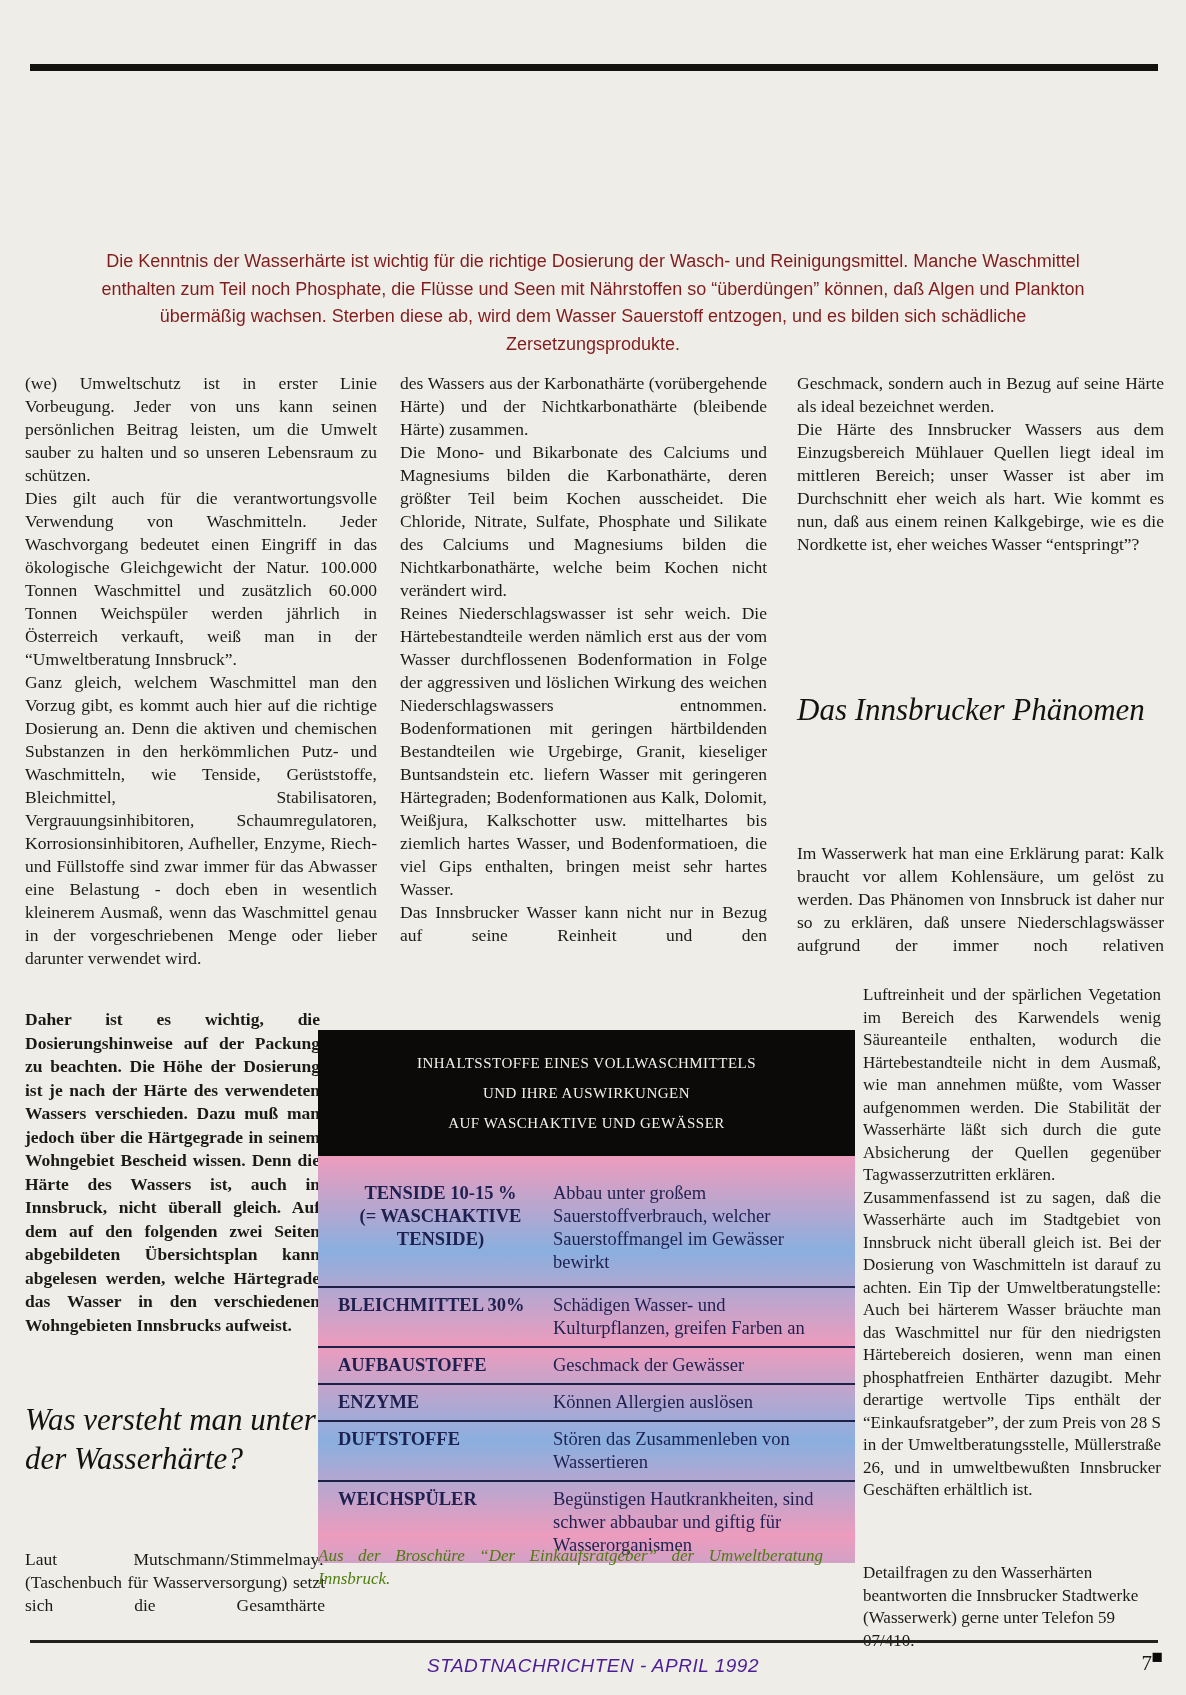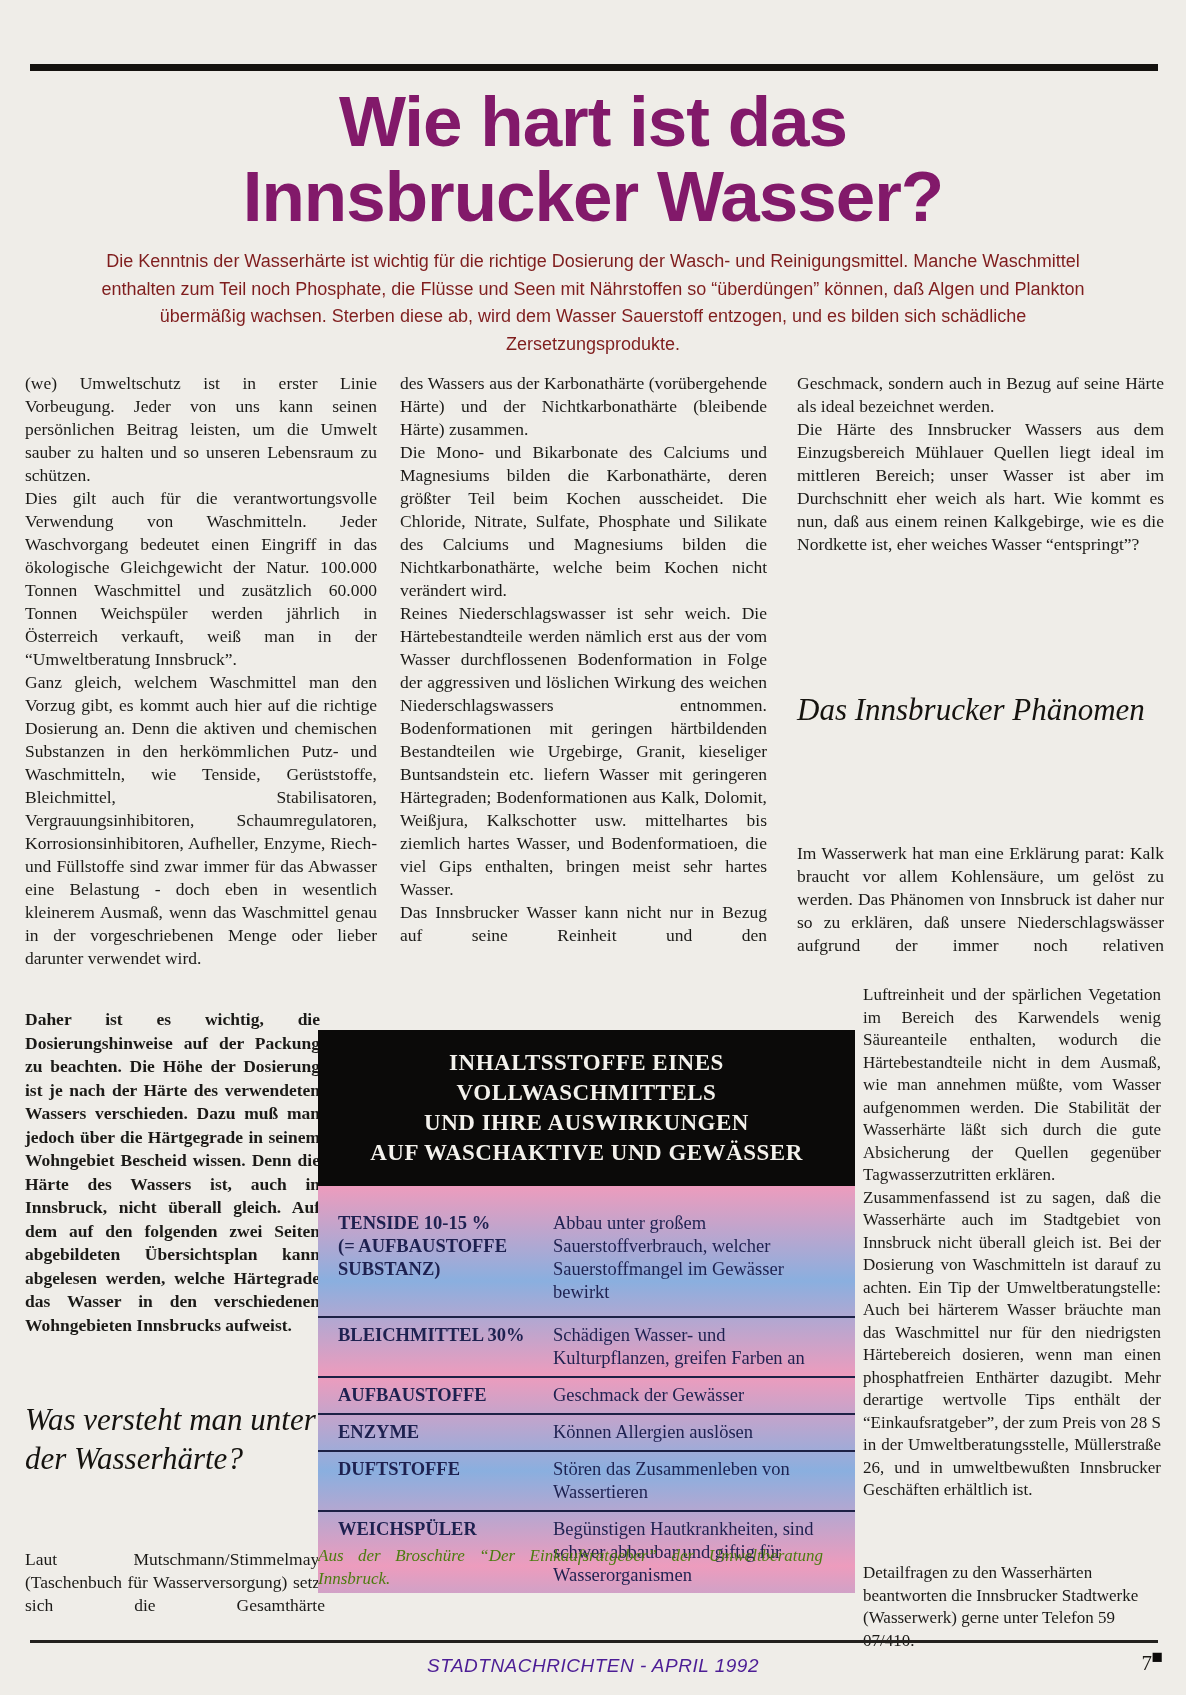--- a/index.html
+++ b/index.html
@@ -43,29 +43,29 @@
   .col3a{left:797px;top:372px;width:367px;}
   .col3h{left:797px;top:690px;width:360px;}
   .col3b{left:797px;top:842px;width:367px;}
   .col3c{left:863px;top:984px;width:298px;}
   .col3d{left:863px;top:1545px;width:300px;position:absolute;}
 
   
   .infobox{position:absolute;left:318px;top:1030px;width:537px;}
   .ib-head{
     background:#0b0a09;color:#f3f1ec;text-align:center;
-    font-weight:700;font-size:23px;line-height:30px;
+    font-weight:400;font-size:15px;line-height:30px;
     padding:18px 12px;letter-spacing:0.5px;
   }
   .ib-body{
     background:repeating-linear-gradient(180deg,#ed9cbd 0px,#8aafdf 95px,#ed9cbd 190px);
   }
   .ib-row{display:flex;border-top:2px solid #1d2145;padding:6px 14px 6px 20px;}
   .ib-row.first{border-top:none;padding-top:26px;padding-bottom:12px;}
-  .ib-row.first .ib-sub{}
+  .ib-row.first .ib-sub{text-align:center;}
   .ib-sub{flex:0 0 205px;font-weight:700;color:#1e2150;font-size:18.5px;line-height:23px;}
   .ib-eff{flex:1;color:#1e2150;font-size:18.5px;line-height:23px;padding-left:10px;}
   .ib-caption{
     position:absolute;left:318px;top:1544px;width:505px;
     font-style:italic;font-size:17px;line-height:23px;color:#4d7c0f;
     text-align:justify;
   }
 
   .journal{
     position:absolute;left:0;top:1655px;width:100%;text-align:center;
@@ -78,24 +78,20 @@
   }
   .endsq{position:absolute;right:0;bottom:3px;font-size:19px;line-height:19px;color:#0b0a09;}
 </style>
 </head>
 <body>
 
 <div id="page">
 
   <div class="rule top-rule"></div>
 
-  <div class="title">
-    <div>Wie hart ist das</div>
-    <div>Innsbrucker Wasser?</div>
-  </div>
 
   <div class="intro">Die Kenntnis der Wasserhärte ist wichtig für die richtige Dosierung der Wasch- und Reinigungsmittel. Manche Waschmittel enthalten zum Teil noch Phosphate, die Flüsse und Seen mit Nährstoffen so “überdüngen” können, daß Algen und Plankton übermäßig wachsen. Sterben diese ab, wird dem Wasser Sauerstoff entzogen, und es bilden sich schädliche Zersetzungsprodukte.</div>
 
   <div class="col col1a b1">
     <p>(we) Umweltschutz ist in erster Linie Vorbeugung. Jeder von uns kann seinen persönlichen Beitrag leisten, um die Umwelt sauber zu halten und so unseren Lebensraum zu schützen.</p>
     <p>Dies gilt auch für die verantwortungsvolle Verwendung von Waschmitteln. Jeder Waschvorgang bedeutet einen Eingriff in das ökologische Gleichgewicht der Natur. 100.000 Tonnen Waschmittel und zusätzlich 60.000 Tonnen Weichspüler werden jährlich in Österreich verkauft, weiß man in der “Umweltberatung Innsbruck”.</p>
     <p>Ganz gleich, welchem Waschmittel man den Vorzug gibt, es kommt auch hier auf die richtige Dosierung an. Denn die aktiven und chemischen Substanzen in den herkömmlichen Putz- und Waschmitteln, wie Tenside, Gerüststoffe, Bleichmittel, Stabilisatoren, Vergrauungsinhibitoren, Schaumregulatoren, Korrosionsinhibitoren, Aufheller, Enzyme, Riech- und Füllstoffe sind zwar immer für das Abwasser eine Belastung - doch eben in wesentlich kleinerem Ausmaß, wenn das Waschmittel genau in der vorgeschriebenen Menge oder lieber darunter verwendet wird.</p>
   </div>
   <div class="col col1b boldpara">
     <p>Daher ist es wichtig, die Dosierungshinweise auf der Packung zu beachten. Die Höhe der Dosierung ist je nach der Härte des verwendeten Wassers verschieden. Dazu muß man jedoch über die Härtgegrade in seinem Wohngebiet Bescheid wissen. Denn die Härte des Wassers ist, auch in Innsbruck, nicht überall gleich. Auf dem auf den folgenden zwei Seiten abgebildeten Übersichtsplan kann abgelesen werden, welche Härtegrade das Wasser in den verschiedenen Wohngebieten Innsbrucks aufweist.</p>
@@ -136,21 +132,21 @@
   <div class="infobox">
     <div class="ib-head">
       <div>INHALTSSTOFFE EINES VOLLWASCHMITTELS</div>
       <div>UND IHRE AUSWIRKUNGEN</div>
       <div>AUF WASCHAKTIVE UND GEWÄSSER</div>
     </div>
     <div class="ib-body">
       <div class="ib-row first">
         <div class="ib-sub">
           <div>TENSIDE 10-15 %</div>
-          <div>(= AUFBAUSTOFFE SUBSTANZ)</div>
+          <div>(= WASCHAKTIVE TENSIDE)</div>
         </div>
         <div class="ib-eff">Abbau unter großem Sauerstoffverbrauch, welcher Sauerstoffmangel im Gewässer bewirkt</div>
       </div>
       <div class="ib-row">
         <div class="ib-sub">BLEICHMITTEL 30%</div>
         <div class="ib-eff">Schädigen Wasser- und Kulturpflanzen, greifen Farben an</div>
       </div>
       <div class="ib-row">
         <div class="ib-sub">AUFBAUSTOFFE</div>
         <div class="ib-eff">Geschmack der Gewässer</div>

